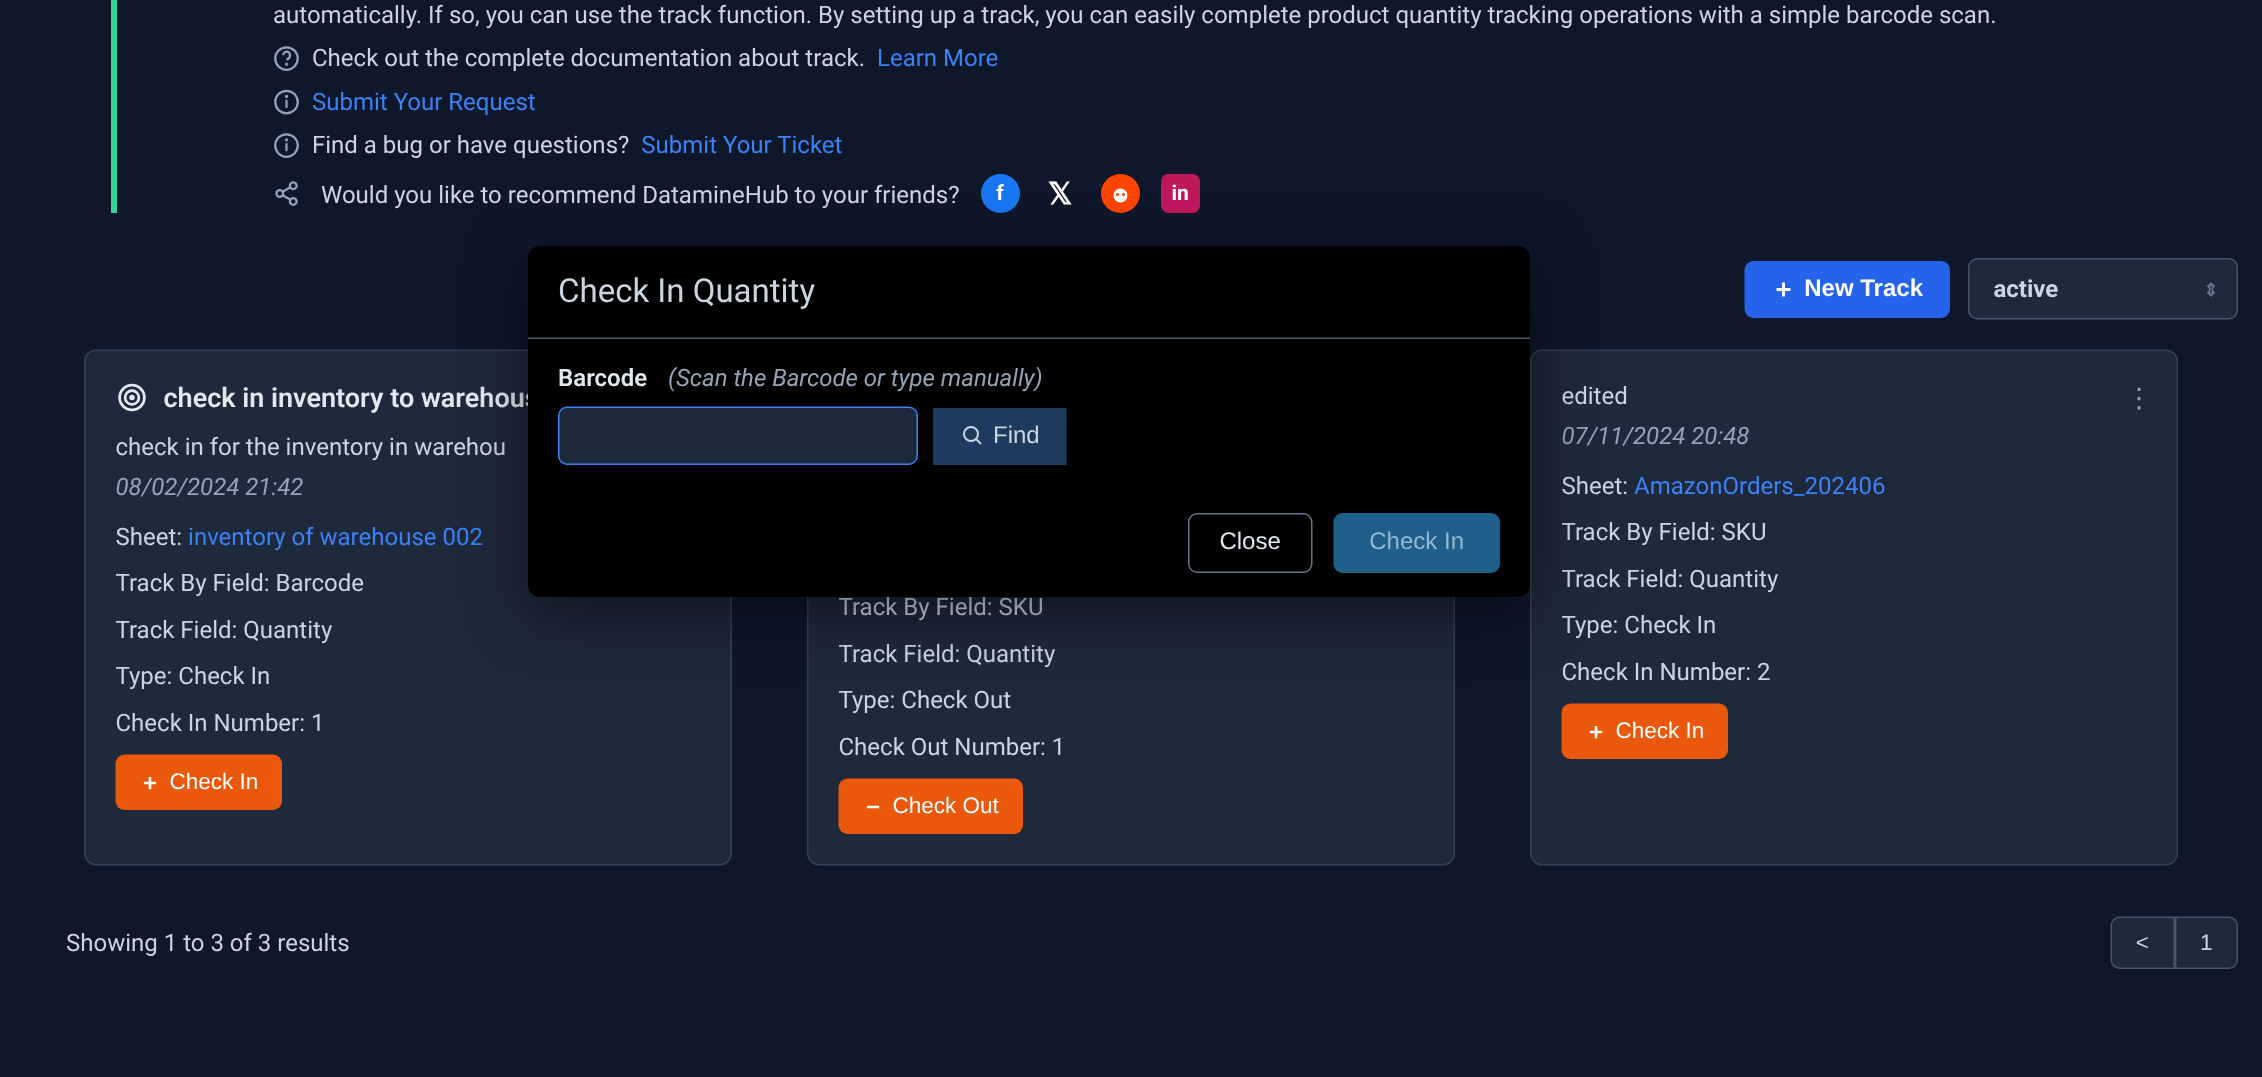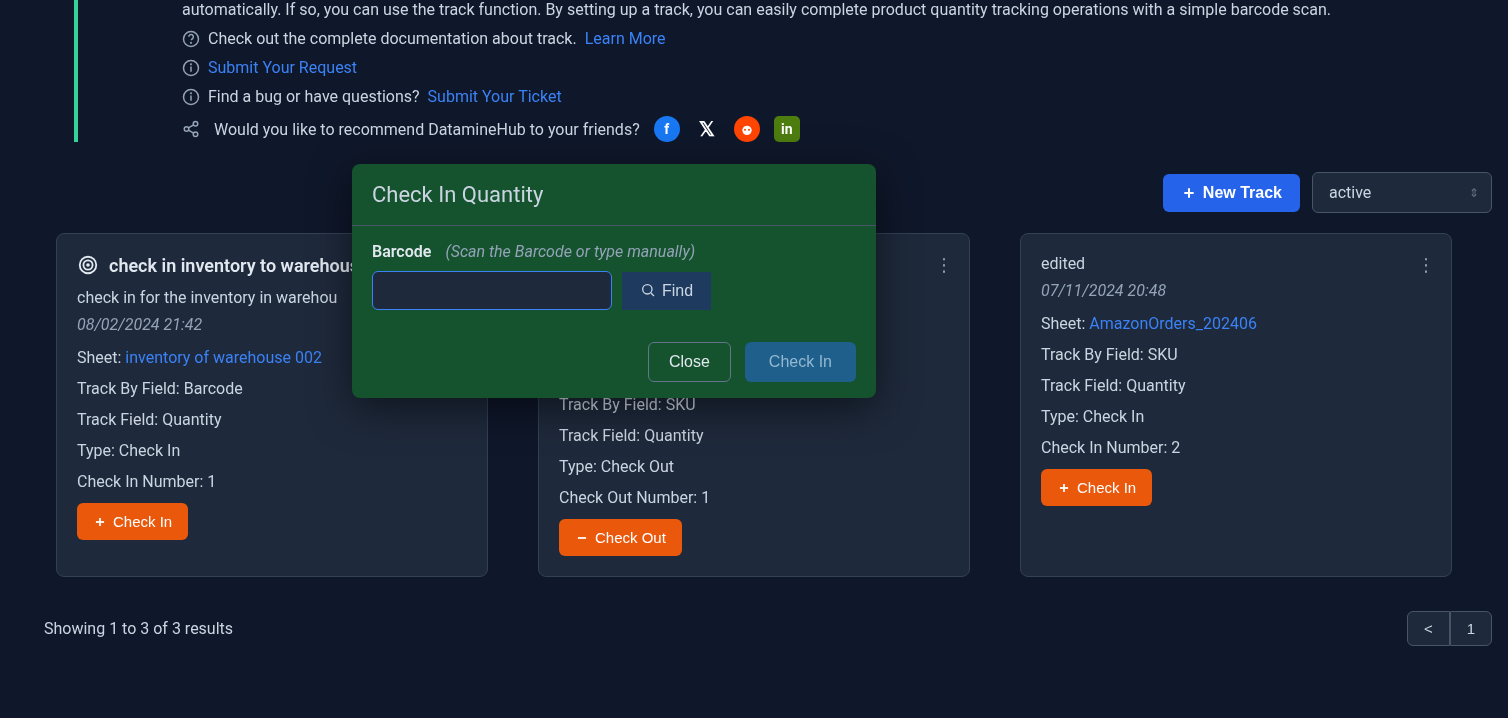--- a/index.html
+++ b/index.html
@@ -52,21 +52,21 @@
   display: inline-flex;
   align-items: center;
   justify-content: center;
   font-weight: bold;
   font-size: 14px;
   color: #fff;
 }
 .fb { background: #1877f2; border-radius: 50%; }
 .x-icon { color: #fff; background: none; font-weight: bold; font-size: 20px; }
 .reddit { background: #ff4500; border-radius: 50%; }
-.linkedin { background: #4d7c0f; }
+.linkedin { background: #be185d; }
 .toolbar {
   display: flex;
   justify-content: flex-end;
   align-items: center;
   gap: 12px;
   padding-right: 16px;
   margin-bottom: 20px;
 }
 .btn-primary {
   background: #2563eb;
@@ -83,20 +83,21 @@
 }
 .select-wrap {
   border: 1px solid #475569;
   background: #1e293b;
   border-radius: 6px;
   padding: 10px 40px 10px 16px;
   color: #cbd5e1;
   font-size: 16px;
   position: relative;
   min-width: 180px;
+  font-weight: bold;
 }
 .select-wrap::after {
   content: "⇕";
   position: absolute;
   right: 12px;
   top: 50%;
   transform: translateY(-50%);
   color: #64748b;
   font-size: 12px;
 }
@@ -168,22 +169,22 @@
   cursor: pointer;
   font-size: 15px;
 }
 .page-btn:first-child { border-radius: 6px 0 0 6px; }
 .page-btn:last-child { border-radius: 0 6px 6px 0; }
 
 .modal {
   position: absolute;
   left: 352px;
   top: 164px;
-  width: 524px;
-  background: #14532d;
+  width: 668px;
+  background: #000000;
   border-radius: 8px;
   box-shadow: 0 10px 40px rgba(0,0,0,0.5);
   z-index: 100;
 }
 .modal-header {
   padding: 18px 20px;
   border-bottom: 1px solid #475569;
   font-size: 22px;
   color: #cbd5e1;
 }

